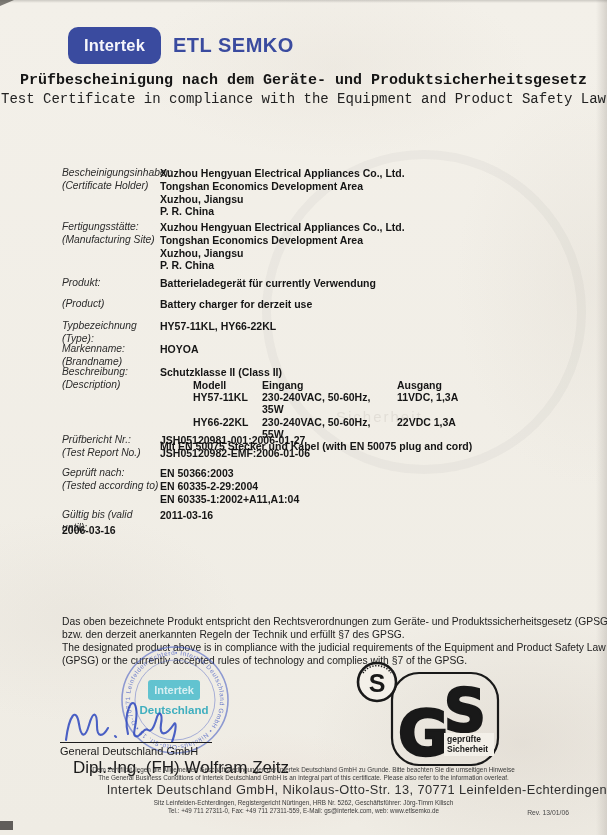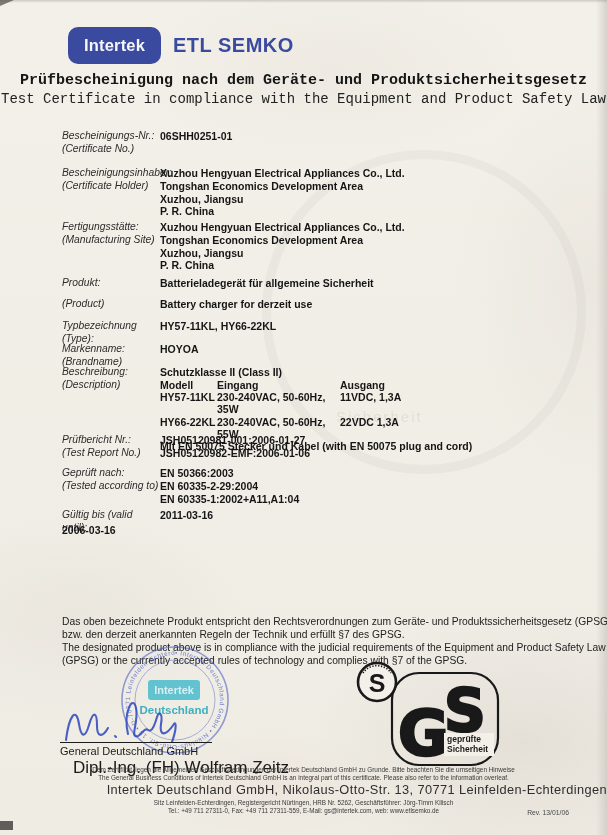--- a/index.html
+++ b/index.html
@@ -27,21 +27,21 @@
   
   .logo{position:absolute;left:68px;top:27px;width:93px;height:37px;background:#3A4B9F;border-radius:10px;color:#f5f5fa;font-size:16.5px;font-weight:bold;display:flex;align-items:center;justify-content:center;letter-spacing:.2px;}
   .division{position:absolute;left:173px;top:34px;font-size:20px;font-weight:bold;color:#3A4B9F;letter-spacing:.5px;text-align:center;}
   .title-de{position:absolute;left:0;right:0;top:72px;text-align:center;font-size:15px;font-weight:bold;color:#161616;font-family:Liberation Mono, monospace;}
   .title-en{position:absolute;left:0;right:0;top:91px;text-align:center;font-size:14px;color:#222;font-family:Liberation Mono, monospace;}
 
   
   .frow{position:absolute;left:62px;display:flex;align-items:flex-start;}
   .flabel{width:98px;flex:0 0 98px;font-size:10.3px;font-style:italic;color:#2c2c2c;line-height:12.5px;}
   .fvalue{font-size:10.5px;font-weight:bold;color:#151515;line-height:12.8px;}
-  .desc-grid{display:grid;grid-template-columns:57px 123px auto;column-gap:0;}
+  .desc-grid{display:grid;grid-template-columns:57px 123px auto;column-gap:12px;margin-left:33px;}
   .desc-grid span{font-size:10.5px;font-weight:bold;line-height:12.3px;}
 
   .compliance{position:absolute;left:62px;top:616px;width:551px;font-size:10.3px;line-height:12.9px;color:#222;}
   .compliance p{margin:0;}
 
   
   .stamp{position:absolute;left:117px;top:642px;opacity:.92;}
   .signature{position:absolute;left:58px;top:684px;}
   .sig-line{position:absolute;left:60px;top:742px;width:152px;border-top:1.5px solid #1c1c1c;}
   .sig-company{position:absolute;left:60px;top:745px;font-size:11px;color:#1a1a1a;}
@@ -66,27 +66,20 @@
   <div class="edge-bl"></div>
 
   <div class="wm-ring"></div>
   <div class="wm-caption">Sicherheit</div>
 
   <div class="logo">Intertek</div>
   <div class="division">ETL SEMKO</div>
   <div class="title-de">Prüfbescheinigung nach dem Geräte- und Produktsicherheitsgesetz</div>
   <div class="title-en">Test Certificate in compliance with the Equipment and Product Safety Law</div>
 
-  <div class="frow" style="top:130px">
-    <div class="flabel">
-      <div>Bescheinigungs-Nr.:</div>
-      <div>(Certificate No.)</div>
-    </div>
-    <div class="fvalue">06SHH0251-01</div>
-  </div>
 
   <div class="frow" style="top:167px">
     <div class="flabel">
       <div>Bescheinigungsinhaber:</div>
       <div>(Certificate Holder)</div>
     </div>
     <div class="fvalue">
       <div>Xuzhou Hengyuan Electrical Appliances Co., Ltd.</div>
       <div>Tongshan Economics Development Area</div>
       <div>Xuzhou, Jiangsu</div>
@@ -104,21 +97,21 @@
       <div>Tongshan Economics Development Area</div>
       <div>Xuzhou, Jiangsu</div>
       <div>P. R. China</div>
     </div>
   </div>
 
   <div class="frow" style="top:277px">
     <div class="flabel">
       <div>Produkt:</div>
     </div>
-    <div class="fvalue">Batterieladegerät für allgemeine Sicherheit</div>
+    <div class="fvalue">Batterieladegerät für currently Verwendung</div>
   </div>
 
   <div class="frow" style="top:298px">
     <div class="flabel">
       <div>(Product)</div>
     </div>
     <div class="fvalue">Battery charger for derzeit use</div>
   </div>
 
   <div class="frow" style="top:320px">

